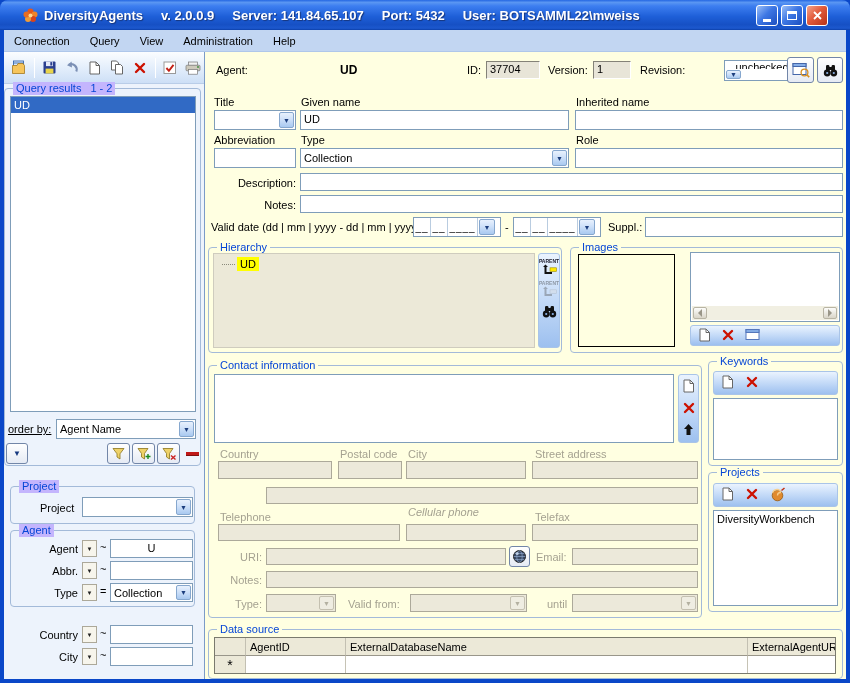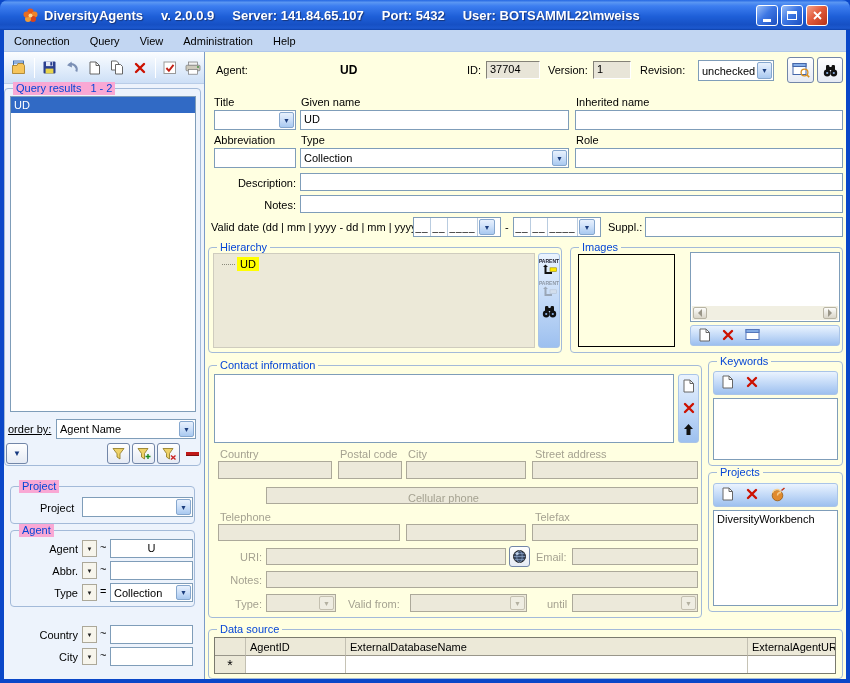--- a/index.html
+++ b/index.html
@@ -29,21 +29,21 @@
     border-bottom:1px solid #B9CDE8; display:flex; align-items:center; padding-left:4px; }
   .tbtn { width:23px; height:24px; display:flex; align-items:center; justify-content:center; }
   .tsep { width:1px; height:20px; background:#A8BDD8; border-right:1px solid #fff; margin:0 3px; }
 
   .sidebar-bg { left:4px; top:84px; width:200px; height:595px; background:#EDF3FC; }
   .main-bg { left:204px; top:52px; width:642px; height:627px; background:#FFFFE1; border-left:1px solid #7B9BC8; }
 
   
   .gb { border:1px solid #A3BAD9; border-radius:4px; }
   .lg { position:absolute; top:-7px; left:8px; padding:0 3px; font-size:11px; color:#0646D6; line-height:13px; white-space:nowrap; }
-  .lg.y { background:#FFFFE1; } .lg.b { background:#f9a8d4;text-align:center; }
+  .lg.y { background:#FFFFE1; } .lg.b { background:#c4b5fd;text-align:center; }
 
   
   .lbl { color:#000; font-size:11px; white-space:nowrap; }
   .dlbl { color:#A5A291; font-size:11px; white-space:nowrap; }
   .txt { background:#fff; border:1px solid #7F9DB9; font-size:11px; padding:2px 3px; overflow:hidden; white-space:nowrap; }
   .cmb { background:#fff; border:1px solid #7F9DB9; display:flex; align-items:center; }
   .cmb .v { flex:1; padding:0 3px; font-size:11px; overflow:hidden; white-space:nowrap; }
   .arr { width:15px; align-self:stretch; margin:1px; border-radius:2px;
     background:linear-gradient(180deg,#E8F1FD 0%,#CFE1F9 45%,#A9C9F0 100%);
     border:1px solid #86A7CE; display:flex; align-items:center; justify-content:center;
@@ -257,21 +257,21 @@
   <span class="abs lbl" style="left:100px;top:649px;">~</span>
   <div class="abs txt" style="left:110px;top:647px;width:83px;height:19px;"></div>
 
   <span class="abs lbl" style="left:216px;top:64px;">Agent:</span>
   <span class="abs lbl" style="left:340px;top:63px;font-weight:bold;font-size:12px;">UD</span>
   <span class="abs lbl" style="left:467px;top:64px;">ID:</span>
   <div class="abs inset" style="left:486px;top:61px;width:54px;height:18px;">37704</div>
   <span class="abs lbl" style="left:548px;top:64px;">Version:</span>
   <div class="abs inset" style="left:593px;top:61px;width:38px;height:18px;">1</div>
   <span class="abs lbl" style="left:640px;top:64px;">Revision:</span>
-  <div class="abs cmb" style="left:698px;top:60px;width:76px;height:21px;">
+  <div class="abs cmb" style="left:724px;top:60px;width:76px;height:21px;flex-direction:column;">
     <span class="v">unchecked</span>
     <span class="arr">▼</span>
   </div>
   <div class="abs ibtn" style="left:787px;top:57px;width:27px;height:26px;">
       <svg width="18" height="16" viewBox="0 0 18 16">
         <rect x="1" y="1.5" width="13" height="11" fill="#fff" stroke="#4466AA"></rect>
         <rect x="1" y="1.5" width="13" height="3" fill="#86AEE8" stroke="#4466AA"></rect>
         <circle cx="12.5" cy="10.5" r="3.4" fill="none" stroke="#D89020" stroke-width="1.3"></circle>
         <path d="M15 13l2.2 2.2" stroke="#D89020" stroke-width="1.7"></path>
       </svg>
@@ -412,21 +412,21 @@
   <span class="abs dlbl" style="left:340px;top:448px;">Postal code</span>
   <span class="abs dlbl" style="left:408px;top:448px;">City</span>
   <span class="abs dlbl" style="left:535px;top:448px;">Street address</span>
   <div class="abs txt dis" style="left:218px;top:461px;width:114px;height:18px;"></div>
   <div class="abs txt dis" style="left:338px;top:461px;width:64px;height:18px;"></div>
   <div class="abs txt dis" style="left:406px;top:461px;width:120px;height:18px;"></div>
   <div class="abs txt dis" style="left:532px;top:461px;width:166px;height:18px;"></div>
   <span class="abs dlbl" style="left:214px;top:490px;width:48px;text-align:right;margin-top:32px;">Address:</span>
   <div class="abs txt dis" style="left:266px;top:487px;width:432px;height:17px;"></div>
   <span class="abs dlbl" style="left:220px;top:511px;">Telephone</span>
-  <span class="abs dlbl" style="left:408px;top:492px;">Cellular phone</span>
+  <span class="abs dlbl" style="left:408px;top:506px;font-style:italic;">Cellular phone</span>
   <span class="abs dlbl" style="left:535px;top:511px;">Telefax</span>
   <div class="abs txt dis" style="left:218px;top:524px;width:182px;height:17px;"></div>
   <div class="abs txt dis" style="left:406px;top:524px;width:120px;height:17px;"></div>
   <div class="abs txt dis" style="left:532px;top:524px;width:166px;height:17px;"></div>
   <span class="abs dlbl" style="left:226px;top:551px;width:36px;text-align:right;">URI:</span>
   <div class="abs txt dis" style="left:266px;top:548px;width:240px;height:17px;"></div>
   <div class="abs ibtn" style="left:509px;top:546px;width:21px;height:21px;">
       <svg width="15" height="15" viewBox="0 0 15 15">
         <circle cx="7.5" cy="7.5" r="6" fill="#3A4A66" stroke="#222"></circle>
         <ellipse cx="7.5" cy="7.5" rx="2.7" ry="5.8" fill="none" stroke="#8FA8CC" stroke-width=".7"></ellipse>

